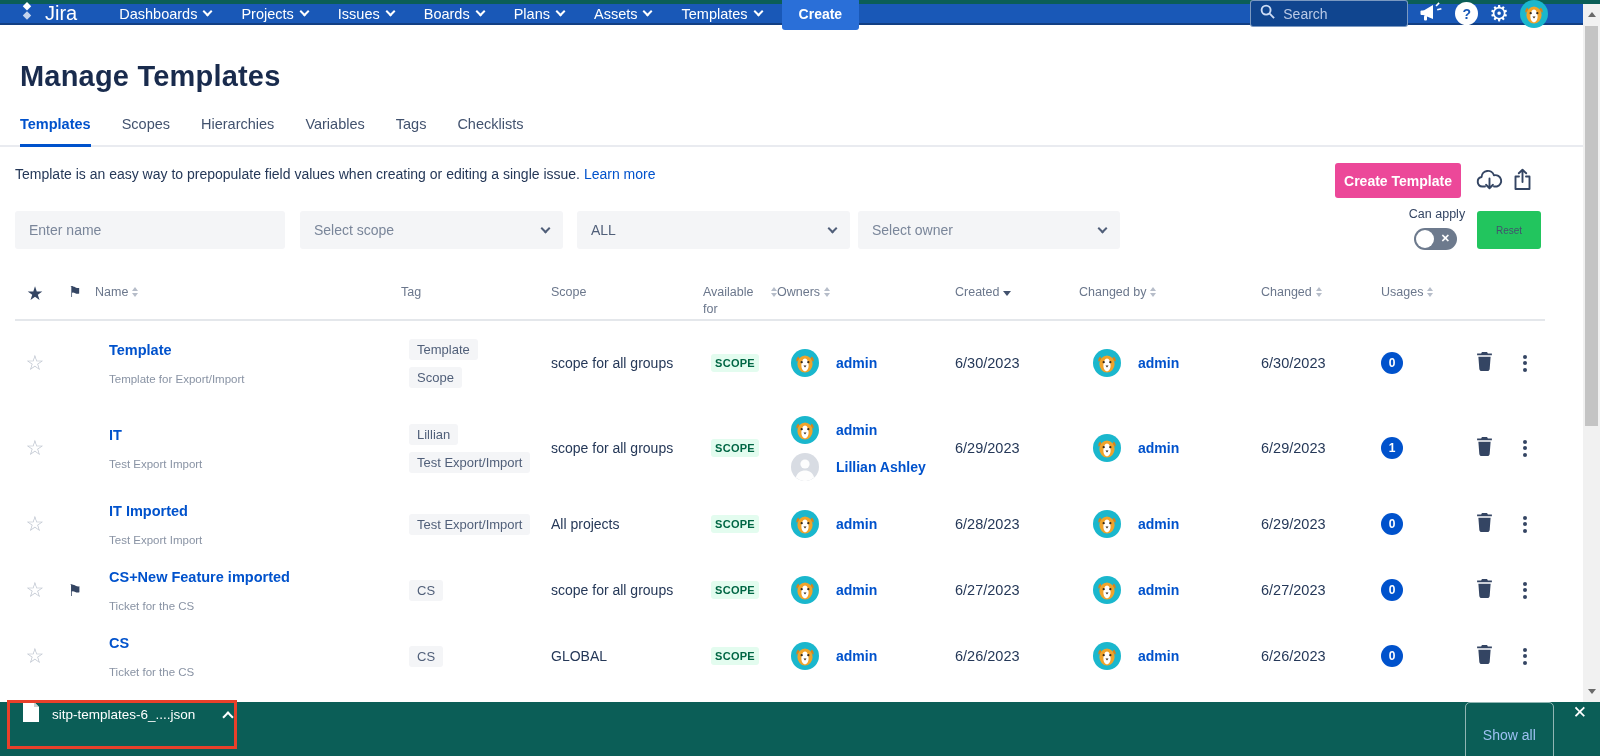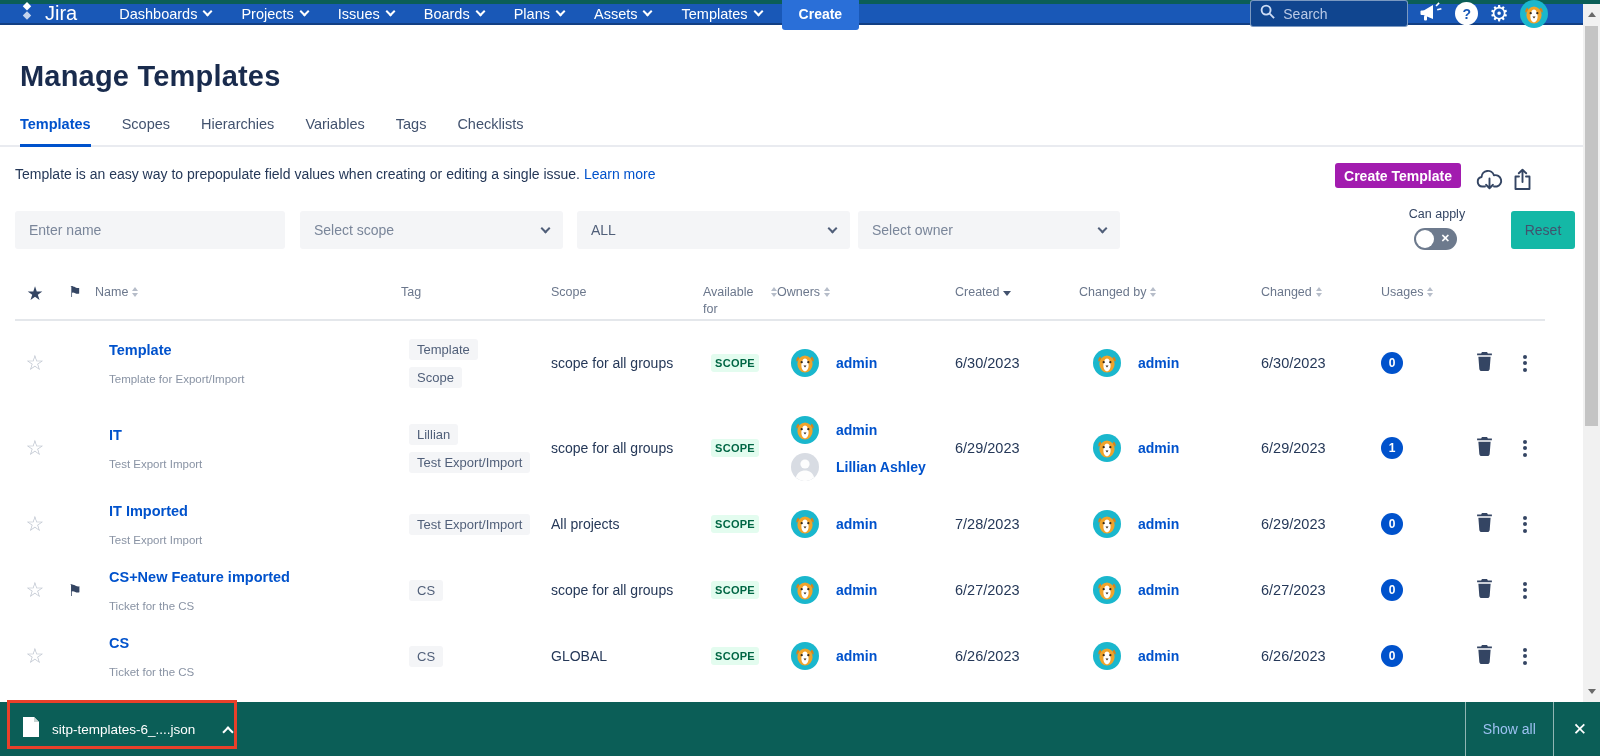--- a/index.html
+++ b/index.html
@@ -43,22 +43,22 @@
   .nav-avatar { cursor:pointer; display:flex; }
   
   .page-title { position:absolute; left:20px; top:60px; font-size:29px; font-weight:bold; color:#192b4d; letter-spacing:0.2px; }
   .tabs-wrap { position:absolute; left:0; top:116px; width:1583px; padding-left:20px; border-bottom:2px solid #e9ebf0; }
   .tabs { display:flex; gap:31px; }
   .tab { font-size:14.5px; color:#42526e; padding-bottom:12px; cursor:pointer; }
   .tab.active { color:#0052cc; font-weight:bold; border-bottom:3px solid #0052cc; margin-bottom:-2px; }
   .desc-row { position:absolute; left:15px; top:166px; font-size:14px; color:#253858; }
   .desc-row a { color:#0052cc; text-decoration:none; cursor:pointer; }
   .create-template-btn {
-    position:absolute; left:1335px; top:163px; width:126px; height:25px;
-    background:#a21caf; color:#fff; border:none; border-radius:3px;
+    position:absolute; left:1335px; top:163px; width:126px; height:35px;
+    background:#ec4899; color:#fff; border:none; border-radius:3px;
     font-family:inherit; font-size:14px; font-weight:bold; cursor:pointer;
   }
   .icon-btn { position:absolute; top:166px; background:none; border:none; cursor:pointer; padding:2px; }
   .cloud-btn { left:1474px; }
   .export-btn { left:1510px; }
   
   .filters { position:absolute; left:15px; top:211px; display:flex; }
   .f-box {
     height:38px; background:#f4f5f7; border-radius:3px; display:flex; align-items:center;
     padding:0 14px; font-size:14px; color:#7a869a; cursor:pointer;
@@ -69,23 +69,23 @@
   .f-name input::placeholder { color:#7a869a; }
   .f-tag   { width:263px; margin-left:12px; }
   .f-scope { width:263px; margin-left:15px; }
   .f-type  { width:273px; margin-left:14px; }
   .f-owner { width:262px; margin-left:8px;gap:23px; }
   .can-apply-label { position:absolute; left:1408px; top:207px; width:58px; font-size:12.5px; color:#344563; text-align:center; }
   .toggle { position:absolute; left:1414px; top:228px; width:43px; height:22px; border-radius:11px; background:#6d7a8d; cursor:pointer; }
   .toggle .knob { position:absolute; left:2px; top:2px; width:18px; height:18px; border-radius:50%; background:#fff; }
   .toggle .x { position:absolute; right:7px; top:3.5px; color:#fff; font-size:11px; font-weight:bold; }
   .reset-btn {
-    position:absolute; left:1511px; top:211px; width:64px; height:38px;
-    background:#14b8a6; border:none; border-radius:3px; color:#42526e;
-    font-family:inherit; font-size:14px; cursor:pointer;
+    position:absolute; left:1477px; top:211px; width:64px; height:38px;
+    background:#22c55e; border:none; border-radius:3px; color:#42526e;
+    font-family:inherit; font-size:10px; cursor:pointer;
   }
   
   .tgrid {
     display:grid;
     grid-template-columns:40px 40px 306px 150px 152px 74px 178px 124px 182px 120px 60px auto;
     align-items:center;
   }
   .thead {
     position:absolute; left:15px; top:274px; width:1530px; height:47px;
     border-bottom:2px solid #e4e7eb; align-items:start; padding-top:10px;
@@ -129,21 +129,21 @@
   
   .scrollbar { position:absolute; right:0; top:4px; width:17px; height:698px; background:#f1f1f1; }
   .sb-arrow { position:absolute; left:0; width:17px; height:17px; display:flex; align-items:center; justify-content:center; cursor:pointer; }
   .sb-up { top:2px; } .sb-down { bottom:2px; }
   .tri-up { width:0; height:0; border-left:4px solid transparent; border-right:4px solid transparent; border-bottom:5px solid #6a6a6a; }
   .tri-down { width:0; height:0; border-left:4px solid transparent; border-right:4px solid transparent; border-top:5px solid #6a6a6a; }
   .sb-thumb { position:absolute; left:2px; top:22px; width:13px; height:400px; background:#c4c4c4; cursor:pointer; }
   
   .dl-bar {
     position:absolute; left:0; top:702px; width:1600px; height:54px;
-    background:#0b5e57; display:flex; align-items:center; color:#fff;
+    background:#0b5e57; display:flex; align-items:flex-start; color:#fff;
   }
   .annotation { position:absolute; left:7px; top:-2px; width:230px; height:49px; border:3px solid #e8402a; pointer-events:none; }
   .dl-chip { display:flex; align-items:center; gap:13px; margin-left:23px; cursor:pointer; }
   .dl-name { font-size:13.5px; color:#fff; }
   .dl-chev { margin-left:16px; cursor:pointer; display:flex; }
   .show-all-btn {
     margin-left:auto; background:transparent; border:1px solid rgba(255,255,255,0.55); border-radius:5px;
     color:#9dc1f2; font-family:inherit; font-size:14px; padding:24px 17px; cursor:pointer;
   }
   .close-x { margin:0 13px 0 19px; background:none; border:none; color:#fff; font-size:17px; cursor:pointer; font-family:inherit; }
@@ -503,21 +503,21 @@
  <ellipse cx="14" cy="15" rx="7.6" ry="8.6" fill="#f0a32a"></ellipse>
  <path d="M14 9.6c2.1 0 3.6 3.6 3.6 6.8 0 3.1-1.5 5.8-3.6 5.8s-3.6-2.7-3.6-5.8c0-3.2 1.5-6.8 3.6-6.8z" fill="#fff"></path>
  <circle cx="10.7" cy="13.2" r="1.15" fill="#3a2a18"></circle>
  <circle cx="17.3" cy="13.2" r="1.15" fill="#3a2a18"></circle>
  <path d="M12.5 16.6h3l-1.5 1.9z" fill="#3a2a18"></path>
 </svg>
           </span>
           <a class="owner-link">admin</a>
         </div>
       </div>
-      <div class="date-text">7/28/2023</div>
+      <div class="date-text">6/28/2023</div>
       <div class="owner-line" style="padding-left: 14px;">
         <span>
           <svg class="av" width="28" height="28" viewBox="0 0 28 28">
  <circle cx="14" cy="14" r="14" fill="#1ab7cd"></circle>
  <path d="M7.4 7.5c-1.8 1-2.5 3.3-1.8 5.2l3-2.5z" fill="#d8821a"></path>
  <path d="M20.6 7.5c1.8 1 2.5 3.3 1.8 5.2l-3-2.5z" fill="#d8821a"></path>
  <ellipse cx="14" cy="15" rx="7.6" ry="8.6" fill="#f0a32a"></ellipse>
  <path d="M14 9.6c2.1 0 3.6 3.6 3.6 6.8 0 3.1-1.5 5.8-3.6 5.8s-3.6-2.7-3.6-5.8c0-3.2 1.5-6.8 3.6-6.8z" fill="#fff"></path>
  <circle cx="10.7" cy="13.2" r="1.15" fill="#3a2a18"></circle>
  <circle cx="17.3" cy="13.2" r="1.15" fill="#3a2a18"></circle>

